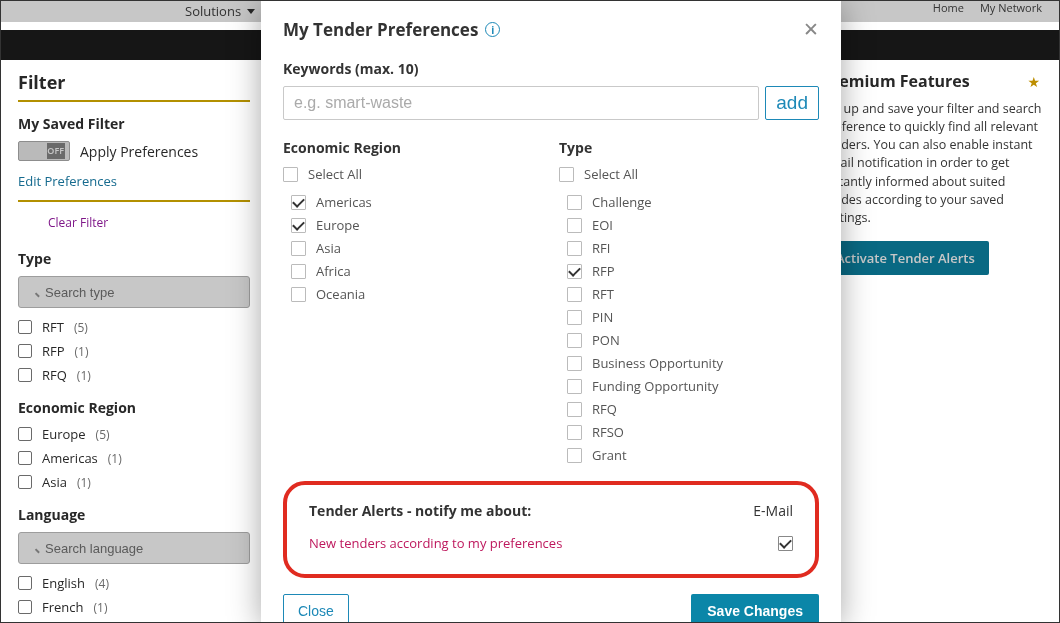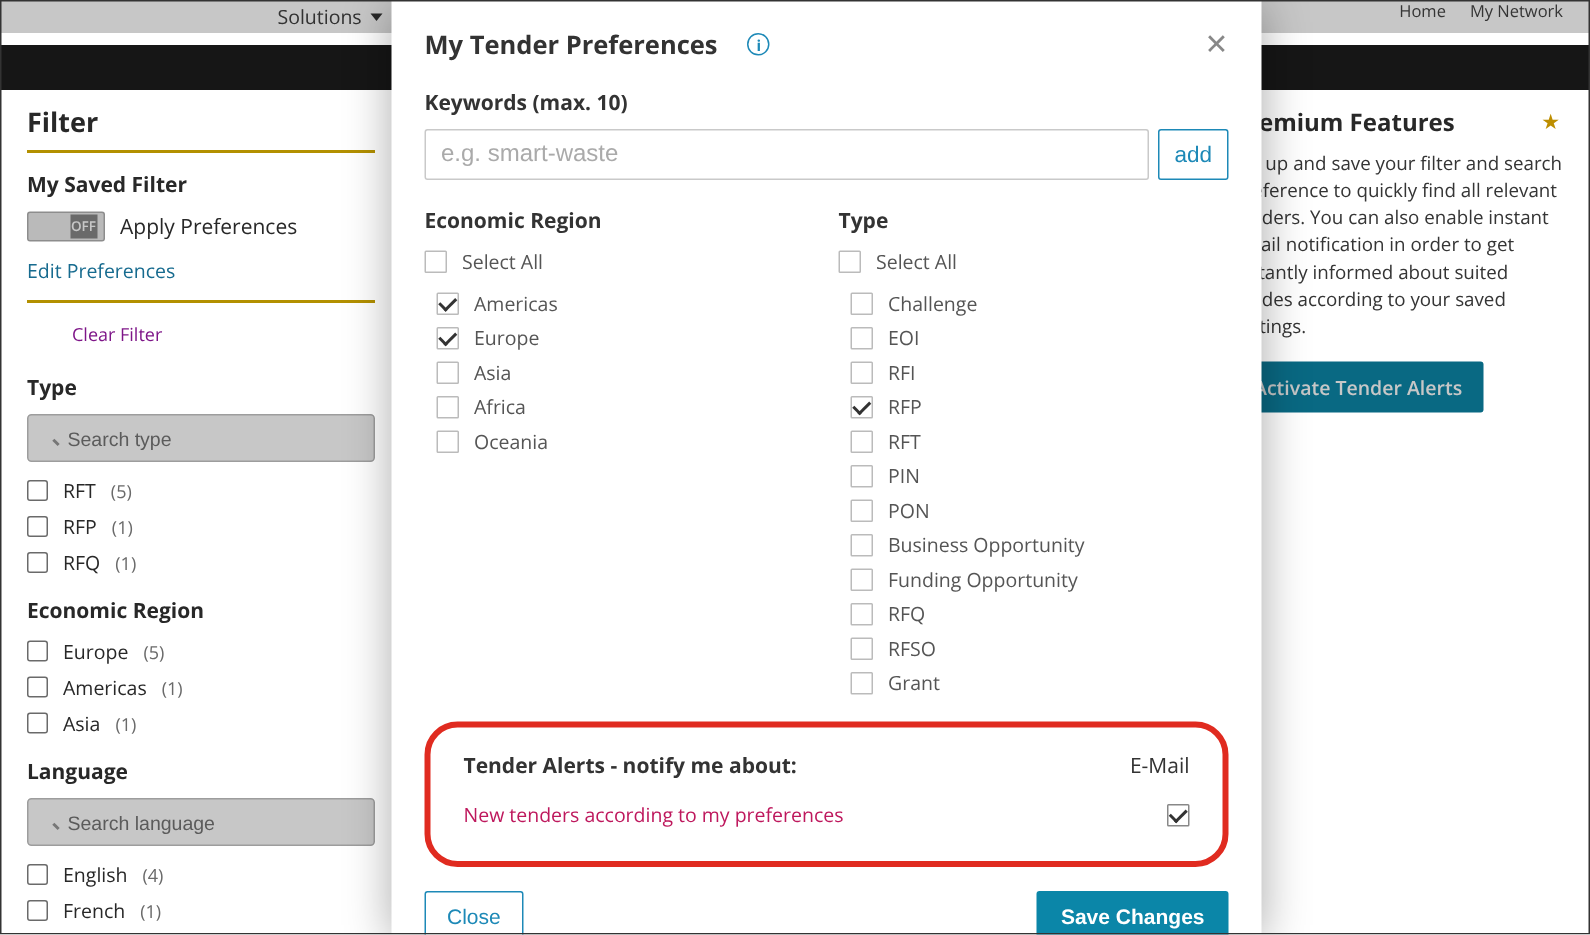--- a/index.html
+++ b/index.html
@@ -45,29 +45,29 @@
 .bg-premium { position: absolute; right: 18px; top: 10px; width: 220px; }
 .bg-premium h3 { font-size: 16px; font-weight: 700; margin-bottom: 8px; }
 .bg-premium p { font-size: 12.5px; line-height: 1.45; color: #444; margin-bottom: 14px; }
 .bg-premium .btn { display: inline-block; background: #0b86a8; color: #fff; padding: 8px 14px; font-size: 13px; font-weight: 600; border-radius: 2px; }
 .bg-star { position: absolute; right: 2px; top: 2px; color: #f2b600; font-size: 14px; }
 
 
 .overlay { position: absolute; inset: 0; background: rgba(0,0,0,0); }
 .modal { position: absolute; left: 261px; top: 0; width: 580px; height: 623px; background: #fff; box-shadow: 0 4px 30px rgba(0,0,0,0.35); padding: 18px 22px 14px 22px; display: flex; flex-direction: column; }
 .modal-title-row { display: flex; align-items: center; margin-bottom: 18px; }
-.modal-title { font-size: 17px; font-weight: 700; margin-right: 20px; }
+.modal-title { font-size: 17px; font-weight: 700; margin-right: 7px; }
 .info-icon { width: 15px; height: 15px; border: 1.5px solid #1d89b7; border-radius: 50%; color: #1d89b7; font-size: 10px; font-weight: 700; display: inline-flex; align-items: center; justify-content: center; font-style: normal; }
 .modal-close { margin-left: auto; color: #888; font-size: 19px; cursor: pointer; line-height: 1; }
 
 .modal-label { font-weight: 700; font-size: 14px; margin-bottom: 8px; }
 .kw-row { display: flex; gap: 6px; margin-bottom: 18px; }
 .kw-input { flex: 1; border: 1px solid #c9c9c9; height: 34px; padding: 0 10px; font-size: 16px; border-radius: 2px; }
 .kw-input::placeholder { color: #aaa; }
-.btn-add { border: 1px solid #1d89b7; color: #1d89b7; background: #fff; height: 34px; padding: 0 10px; font-size: 15px; border-radius: 2px; cursor: pointer; }
+.btn-add { border: 1px solid #1d89b7; color: #1d89b7; background: #fff; height: 34px; padding: 0 10px; font-size: 19px; border-radius: 2px; cursor: pointer; }
 
 .cols { display: flex; gap: 16px; }
 .col { flex: 1; }
 .cb-row { display: flex; align-items: center; gap: 10px; margin: 5px 0 5px 8px; font-size: 13px; color: #555; }
 .cb-row.selectall { margin-left: 0; margin-bottom: 10px; }
 .cb { width: 15px; height: 15px; border: 1px solid #bbb; border-radius: 1px; position: relative; flex-shrink: 0; background: #fff; }
 .cb.checked::after { content: ""; position: absolute; left: 3px; top: 0px; width: 5px; height: 9px; border-right: 2px solid #333; border-bottom: 2px solid #333; transform: rotate(45deg); }
 
 .alerts-box { border: 4px solid #e02b20; border-radius: 22px; padding: 16px 22px 22px 22px; margin-top: 12px; }
 .alerts-head { display: flex; justify-content: space-between; font-size: 14px; margin-bottom: 14px; }

